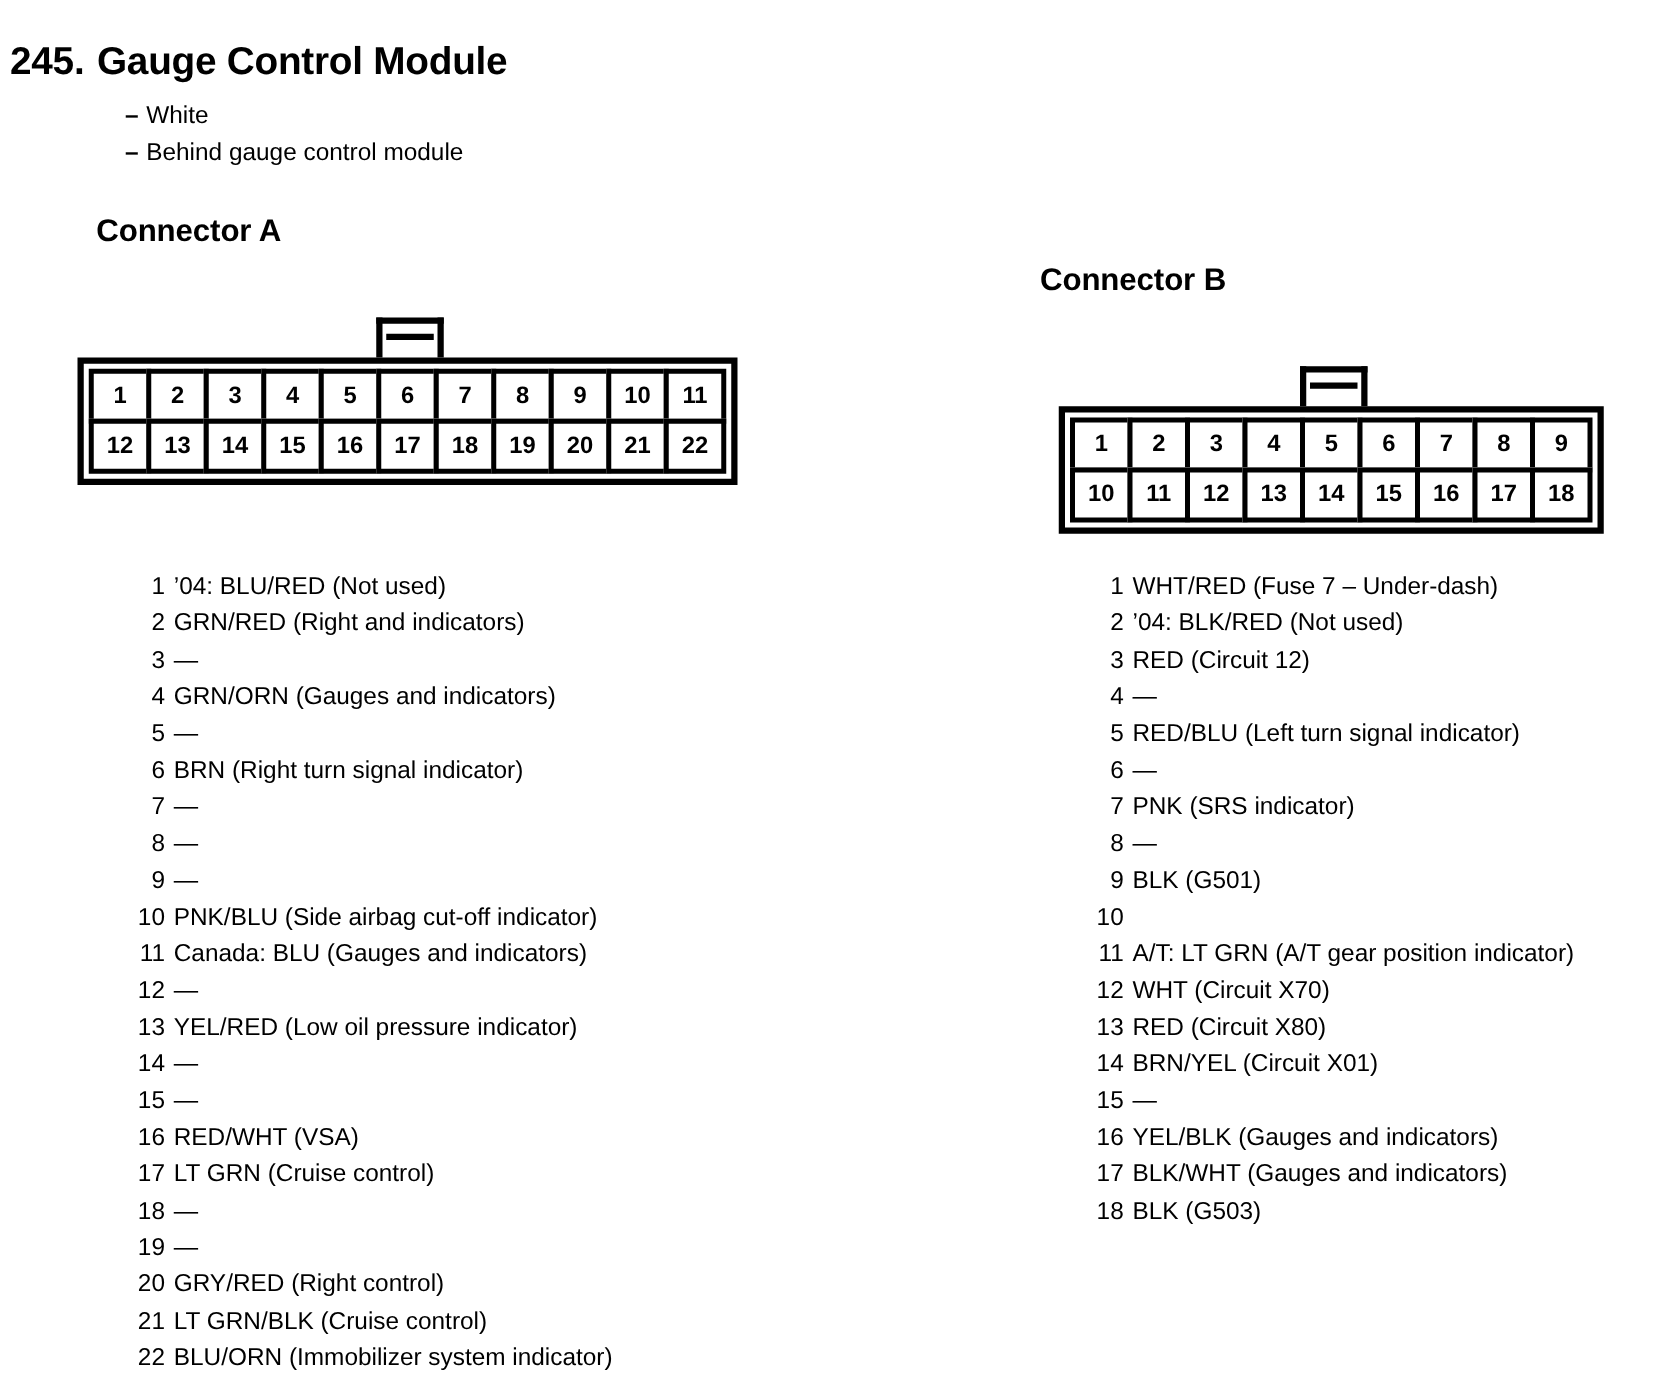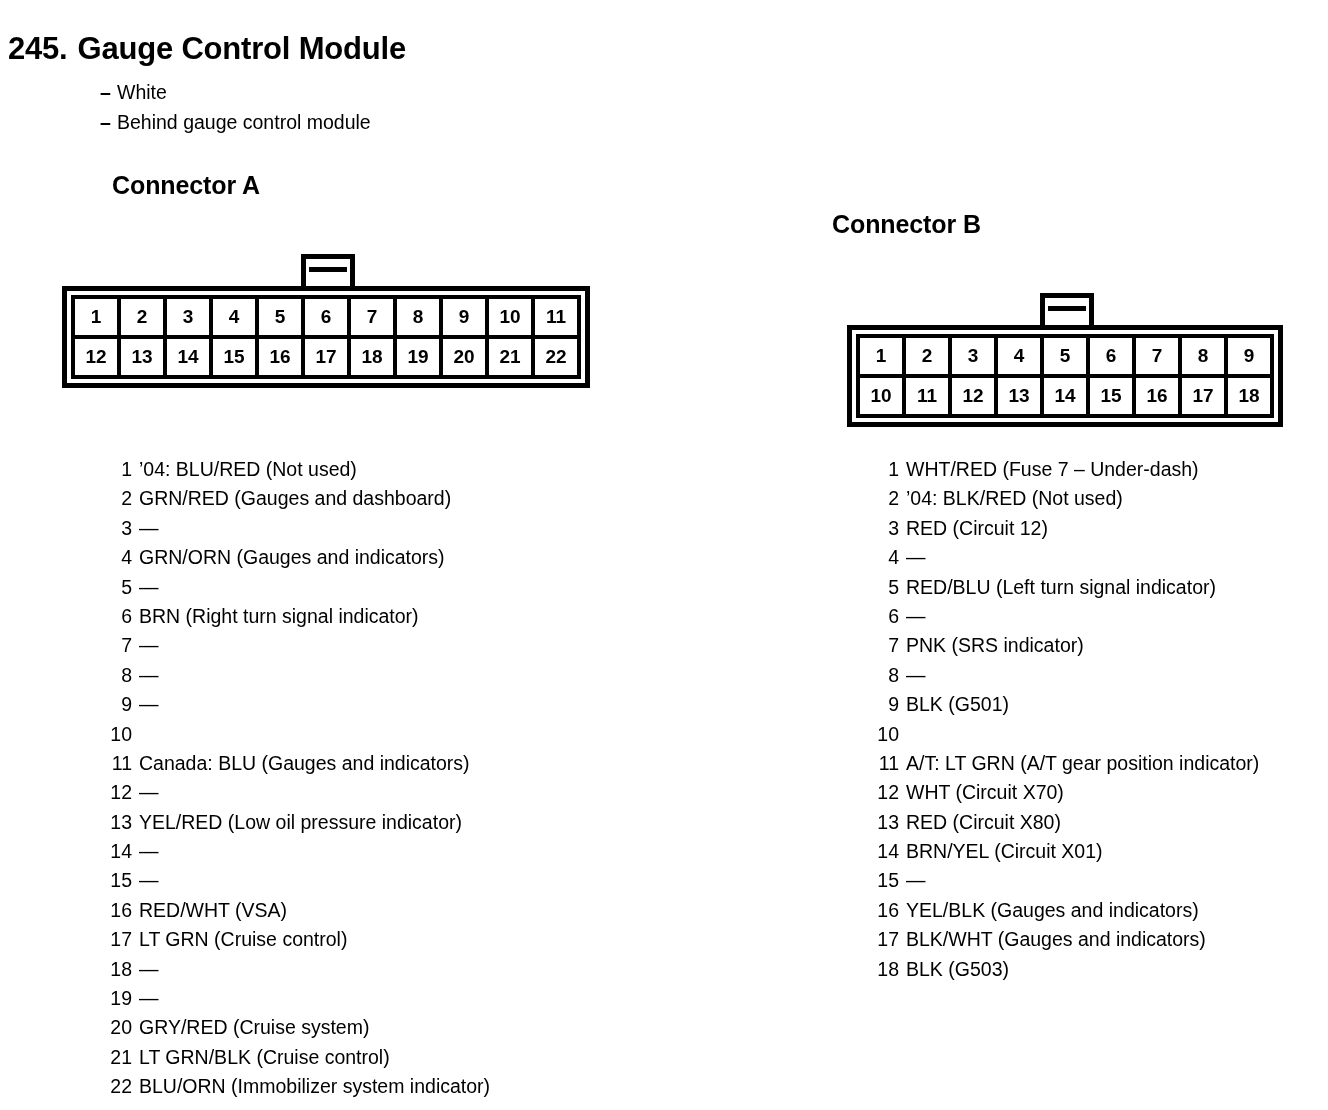--- a/index.html
+++ b/index.html
@@ -53,21 +53,21 @@
     position: absolute;
     top: 170px;
   }
   #col-a { left: 0px;  width: 664px; }
   #col-b { left: 664px; width: 664px; }
 
   .connector-heading {
     font-size: 25px;
     font-weight: bold;
     margin: 0 0 0 0;
-    padding-left: 112px;
+    padding-left: 77px;
     letter-spacing: -0.1px;
     height: 40px;
     line-height: 30px;
   }
   #col-b .connector-heading { padding-left: 168px; margin-top: 39px; }
 
   
   .connector-figure {
     position: relative;
     margin-top: 44px;
@@ -188,21 +188,21 @@
           <div class="pin-cell">21</div>
           <div class="pin-cell">22</div>
         </div></div></div>
   <ol class="pin-list" id="list-a">
       <li>
         <span class="pin-no">1</span>
         <span class="pin-desc">’04: BLU/RED (Not used)</span>
       </li>
       <li>
         <span class="pin-no">2</span>
-        <span class="pin-desc">GRN/RED (Gauges and dashboard)</span>
+        <span class="pin-desc">GRN/RED (Right and indicators)</span>
       </li>
       <li>
         <span class="pin-no">3</span>
         <span class="pin-desc">—</span>
       </li>
       <li>
         <span class="pin-no">4</span>
         <span class="pin-desc">GRN/ORN (Gauges and indicators)</span>
       </li>
       <li>
@@ -220,20 +220,21 @@
       <li>
         <span class="pin-no">8</span>
         <span class="pin-desc">—</span>
       </li>
       <li>
         <span class="pin-no">9</span>
         <span class="pin-desc">—</span>
       </li>
       <li>
         <span class="pin-no">10</span>
+        <span class="pin-desc">PNK/BLU (Side airbag cut-off indicator)</span>
       </li>
       <li>
         <span class="pin-no">11</span>
         <span class="pin-desc">Canada: BLU (Gauges and indicators)</span>
       </li>
       <li>
         <span class="pin-no">12</span>
         <span class="pin-desc">—</span>
       </li>
       <li>
@@ -259,21 +260,21 @@
       <li>
         <span class="pin-no">18</span>
         <span class="pin-desc">—</span>
       </li>
       <li>
         <span class="pin-no">19</span>
         <span class="pin-desc">—</span>
       </li>
       <li>
         <span class="pin-no">20</span>
-        <span class="pin-desc">GRY/RED (Cruise system)</span>
+        <span class="pin-desc">GRY/RED (Right control)</span>
       </li>
       <li>
         <span class="pin-no">21</span>
         <span class="pin-desc">LT GRN/BLK (Cruise control)</span>
       </li>
       <li>
         <span class="pin-no">22</span>
         <span class="pin-desc">BLU/ORN (Immobilizer system indicator)</span>
       </li>
     </ol>

